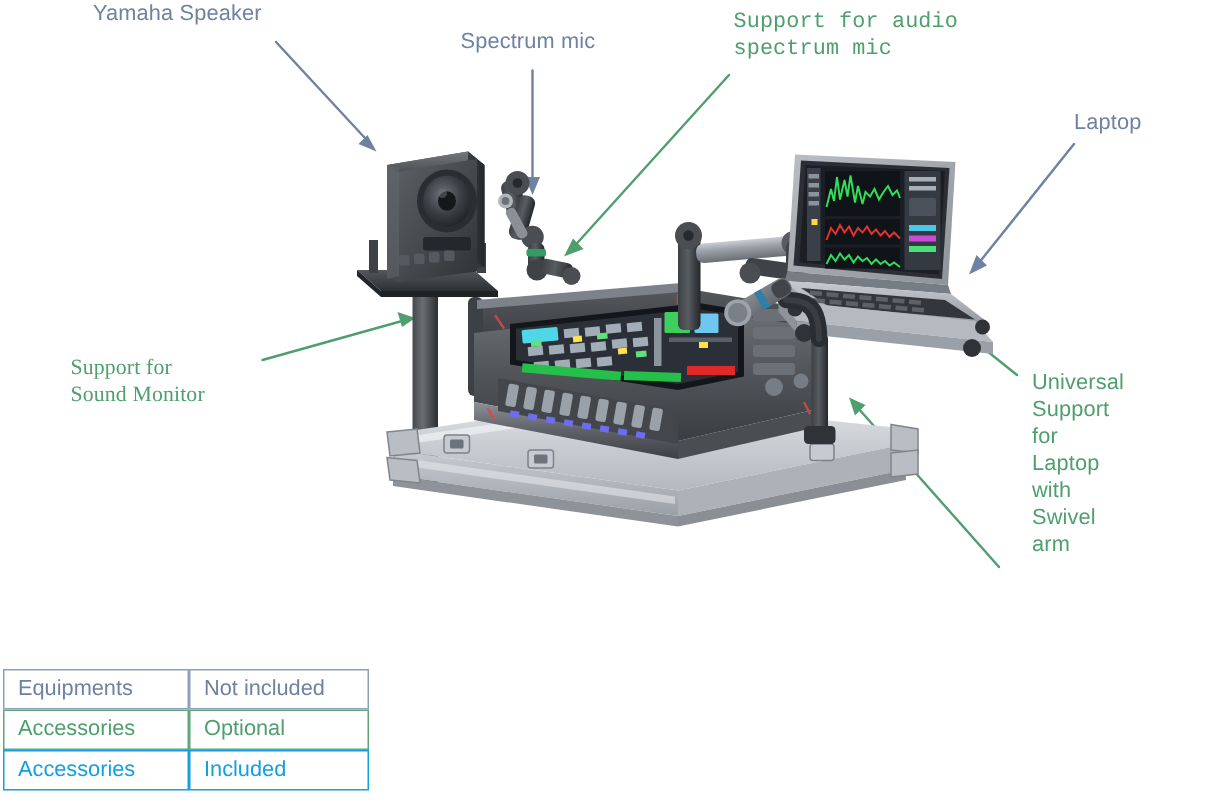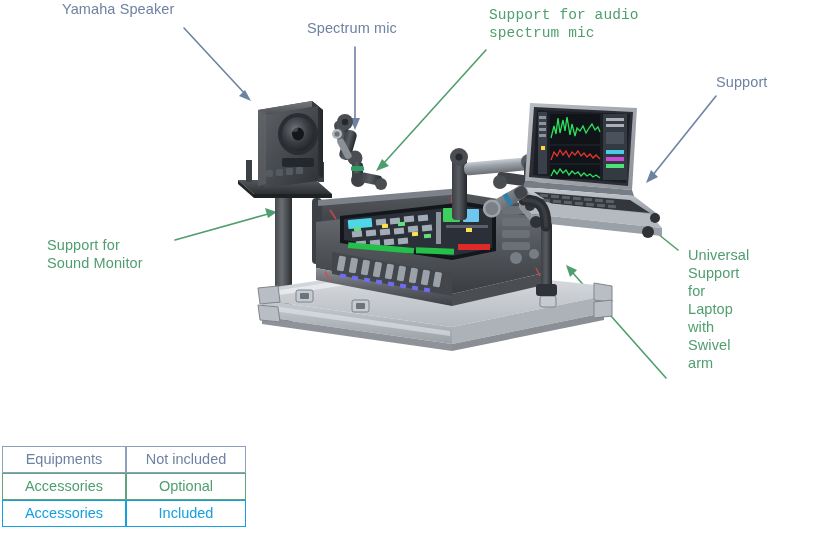--- a/index.html
+++ b/index.html
@@ -28,21 +28,20 @@
   #art{position:absolute;left:0;top:0;width:815px;height:538px;}
 
   
   #legend{
     position:absolute;left:2px;top:446px;
     border-collapse:separate;border-spacing:0;
   }
   #legend td{
     font-size:14.5px;
     padding:4px 9px 5px 9px;
-    text-align:center;
     background:#ffffff;
     white-space:nowrap;
     font-family:"Liberation Sans", sans-serif;
   }
   #legend tr.r-equip td{color:#6e82a3;border:1.4px solid #8d9fbb;}
   #legend tr.r-opt   td{color:#4f9e6e;border:1.4px solid #5fa47b;}
   #legend tr.r-inc   td{color:#13a0e0;border:1.4px solid #13a0e0;}
   #legend tr td:first-child{width:104px;}
   #legend tr td:last-child{width:100px;}
   #legend tr.r-equip td+td,
@@ -459,23 +458,23 @@
 
   </svg>
 
   <div class="label blue" style="left:62px;top:0px;">Yamaha Speaker</div>
 
   <div class="label blue" style="left:307px;top:19px;">Spectrum mic</div>
 
   <div class="label green" style="left:489px;top:6px;font-family:Liberation Mono, monospace;">Support for audio
 spectrum mic</div>
 
-  <div class="label blue" style="left:716px;top:73px;">Support</div>
-
-  <div class="label green" style="left:47px;top:236px;">Support for
+  <div class="label blue" style="left:716px;top:73px;">Laptop</div>
+
+  <div class="label green" style="left:47px;top:236px;font-family:Liberation Serif, serif;">Support for
 Sound Monitor</div>
 
   <div class="label green" style="left:688px;top:246px;">Universal Support
 for Laptop with
 Swivel arm</div>
 
 
   <table id="legend">
     <tbody>
       <tr class="r-equip">

